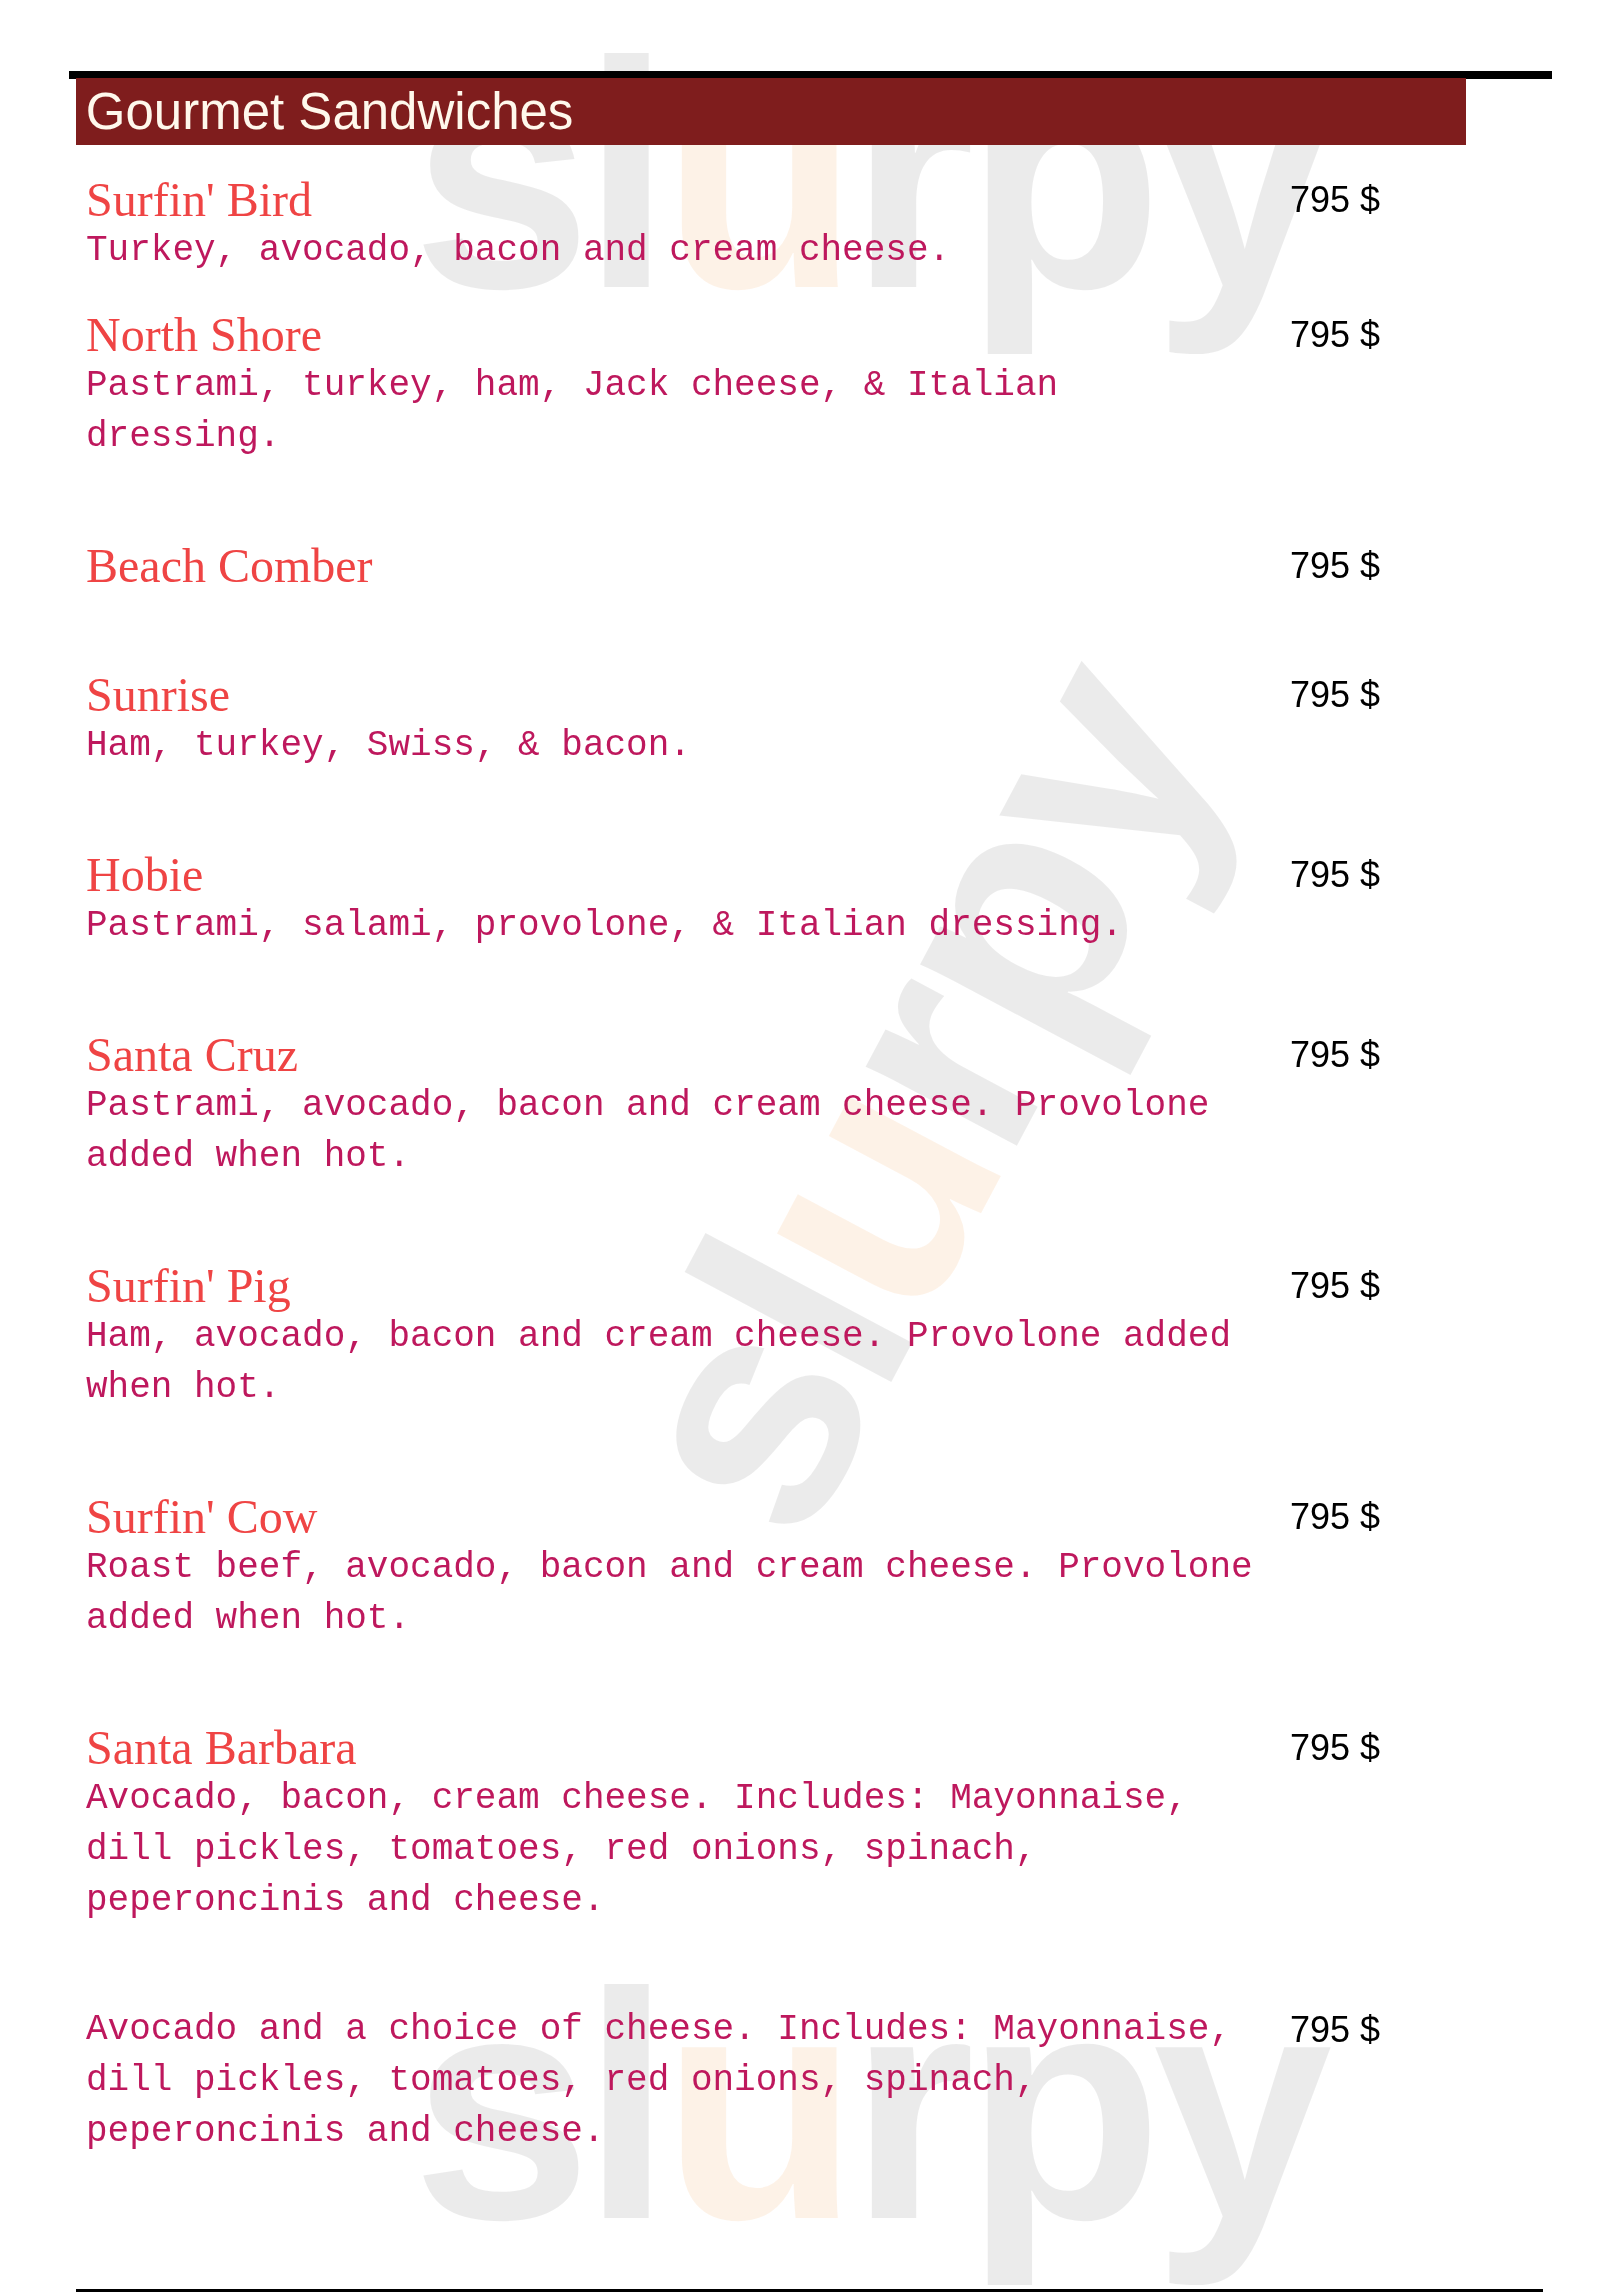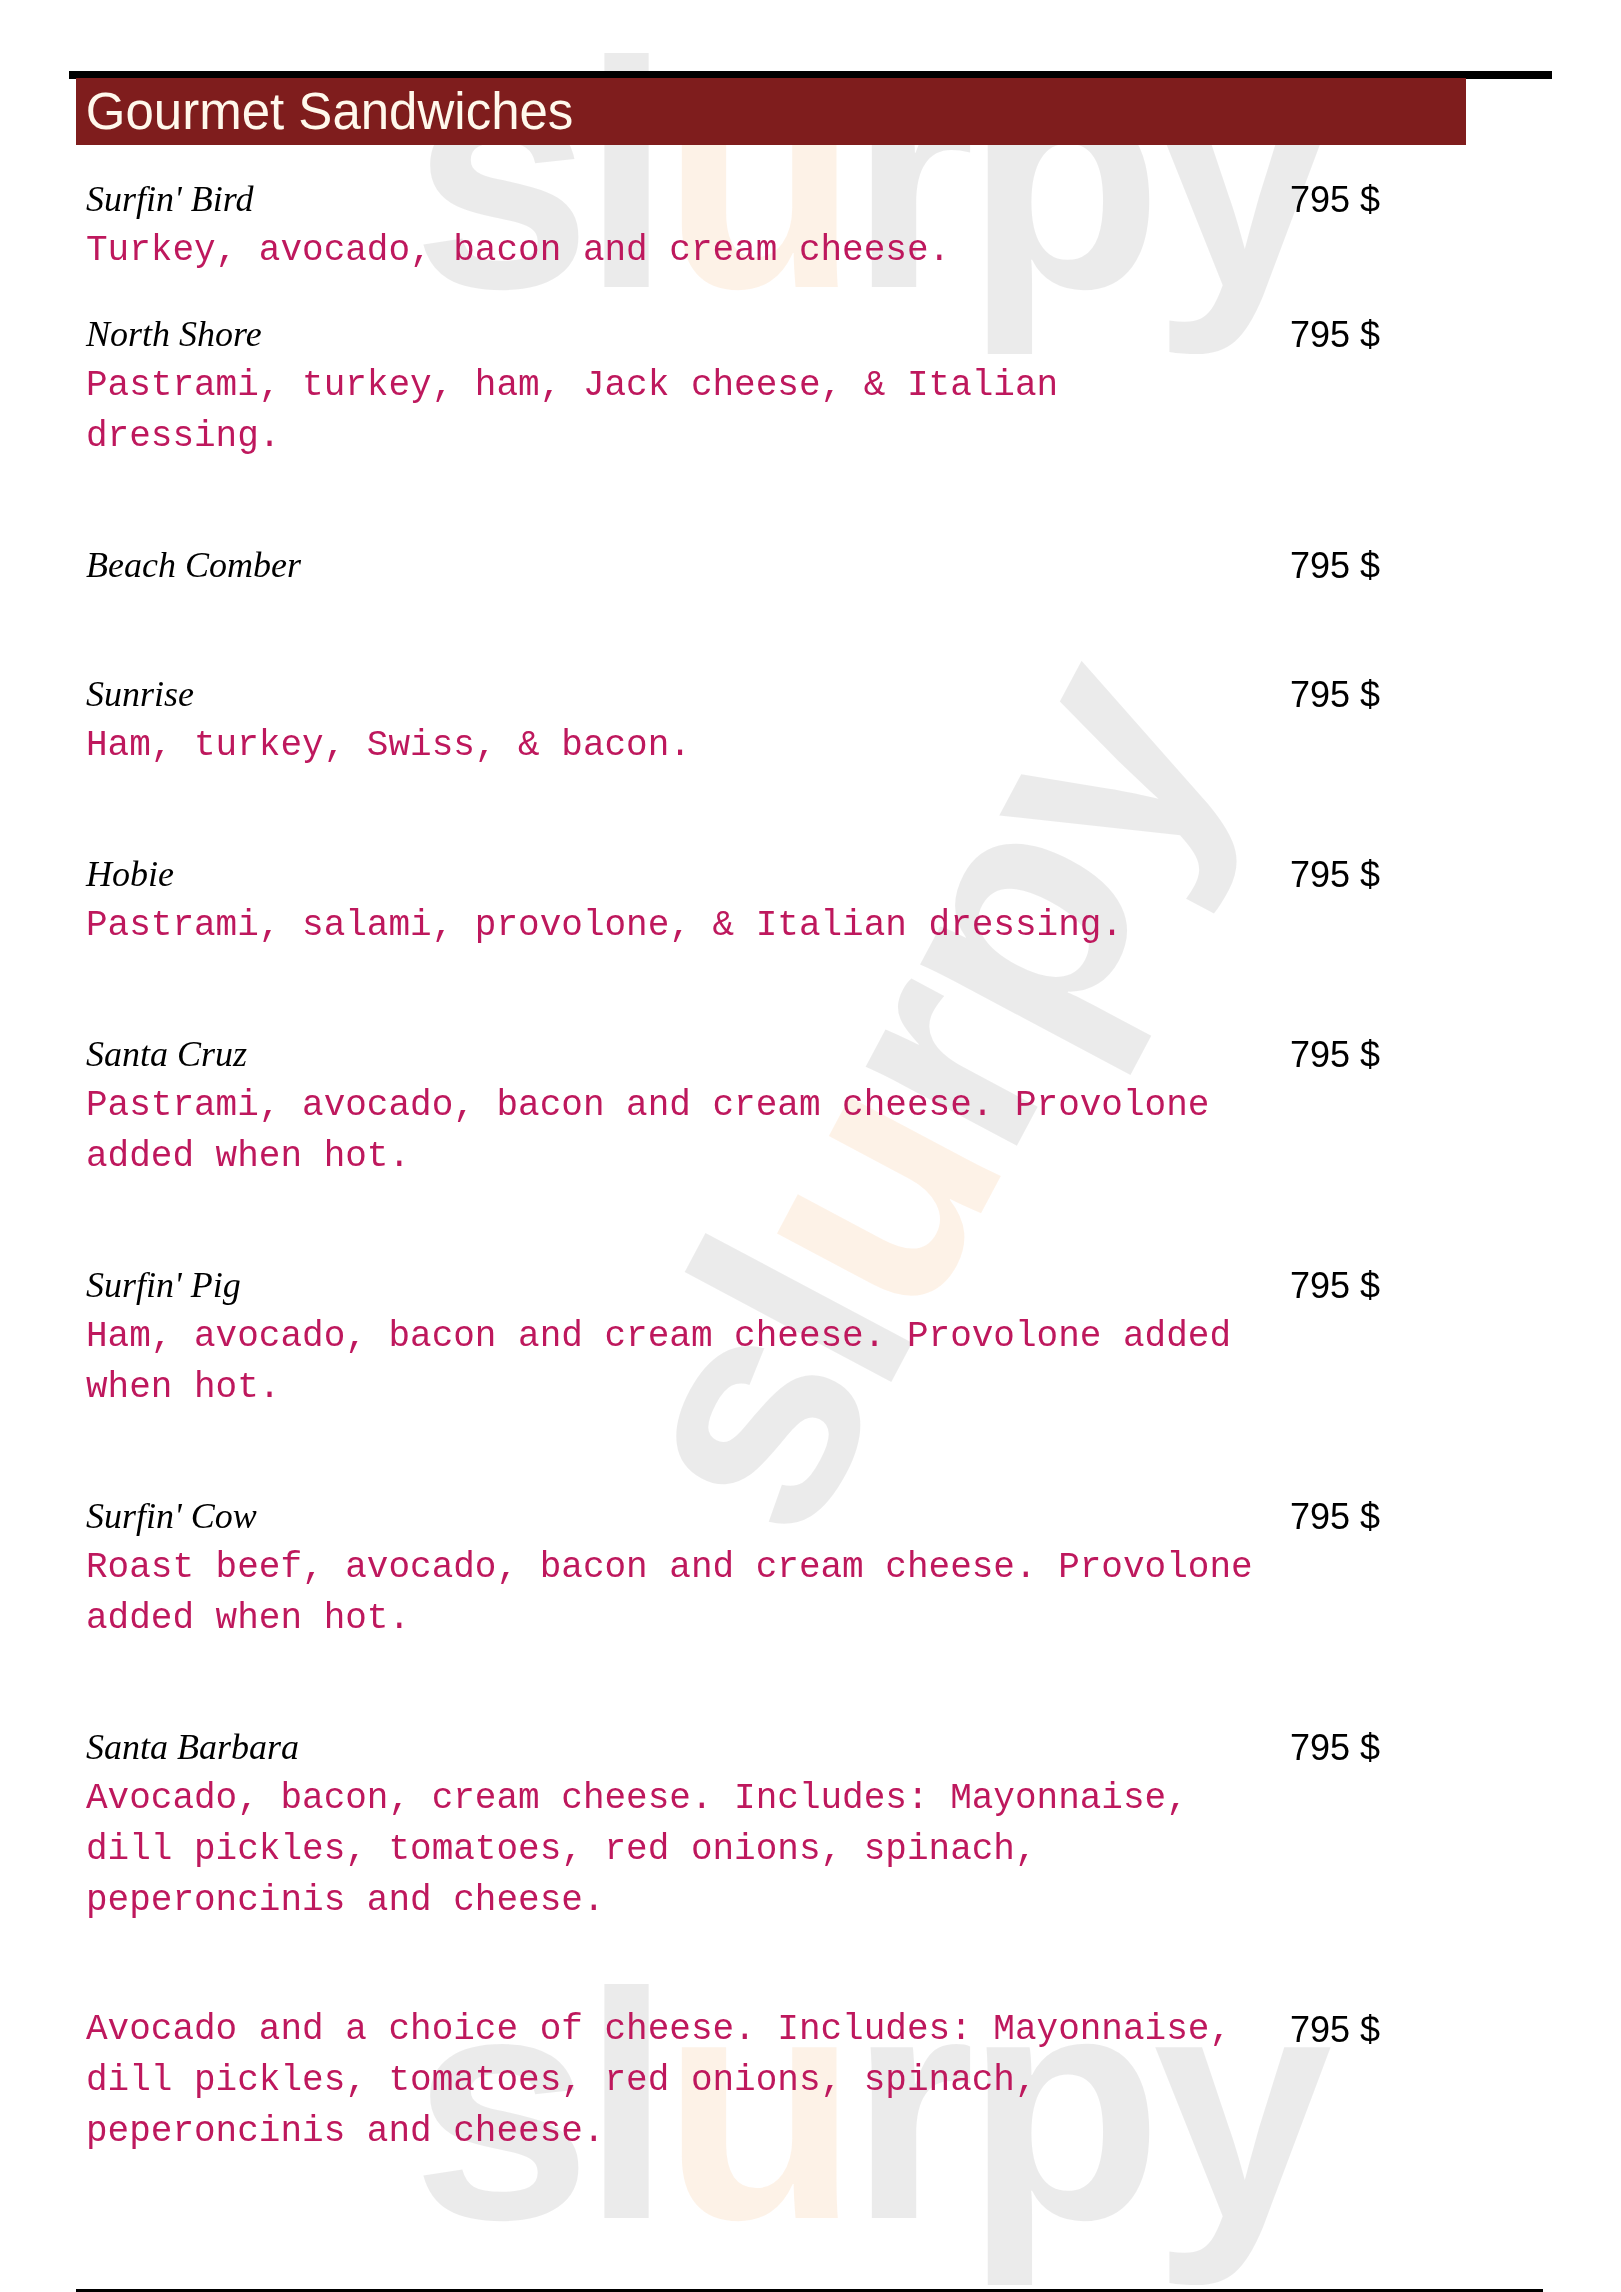--- a/index.html
+++ b/index.html
@@ -9,21 +9,21 @@
     .section-header { position: absolute; left: 76px; top: 78px; width: 1390px; height: 67px; background: #7f1d1d; }
     .section-title { position: absolute; left: 9.8px; top: 3.9px; font-family: "Liberation Sans", sans-serif; font-size: 51px; line-height: 59px; color: #fff8ec; white-space: nowrap; }
     .watermark { position: absolute; font-family: "Liberation Sans", sans-serif; font-weight: bold; font-size: 323px; letter-spacing: -9.8px; white-space: nowrap; opacity: 0.09; pointer-events: none; }
     .watermark .wm-grey { color: #333333; }
     .watermark .wm-orange { color: #f07a00; opacity: 1.8; }
     .wm1 { left: 412px; top: -9.8px; }
     .wm2 { left: 461px; top: 912px; transform: rotate(-62deg); transform-origin: center; }
     .wm3 { left: 412px; top: 1921px; }
     .items { position: absolute; left: 86px; top: 174px; width: 1372px; }
     .item { position: relative; }
-    .item-name { font-family: "Liberation Serif", serif; font-size: 36px; line-height: 51px; color: #000000; font-style: italic; }
+    .item-name { font-family: "Liberation Serif", serif; font-size: 48px; line-height: 51px; color: #ef4444; }
     .item-desc { font-family: Liberation Mono, monospace; font-size: 36px; line-height: 51px; color: #be185d; width: 1176px; }
     .item-price { position: absolute; left: 1204px; top: 0; font-family: Liberation Sans, sans-serif; font-size: 36px; line-height: 51px; color: #000; white-space: nowrap; }
     .bottom-rule { position: absolute; left: 76px; top: 2289px; width: 1467px; height: 2.9px; background: #000000; }
   </style>
 </head>
 <body>
 
 <div class="page">
 
   <div class="watermark wm1">

